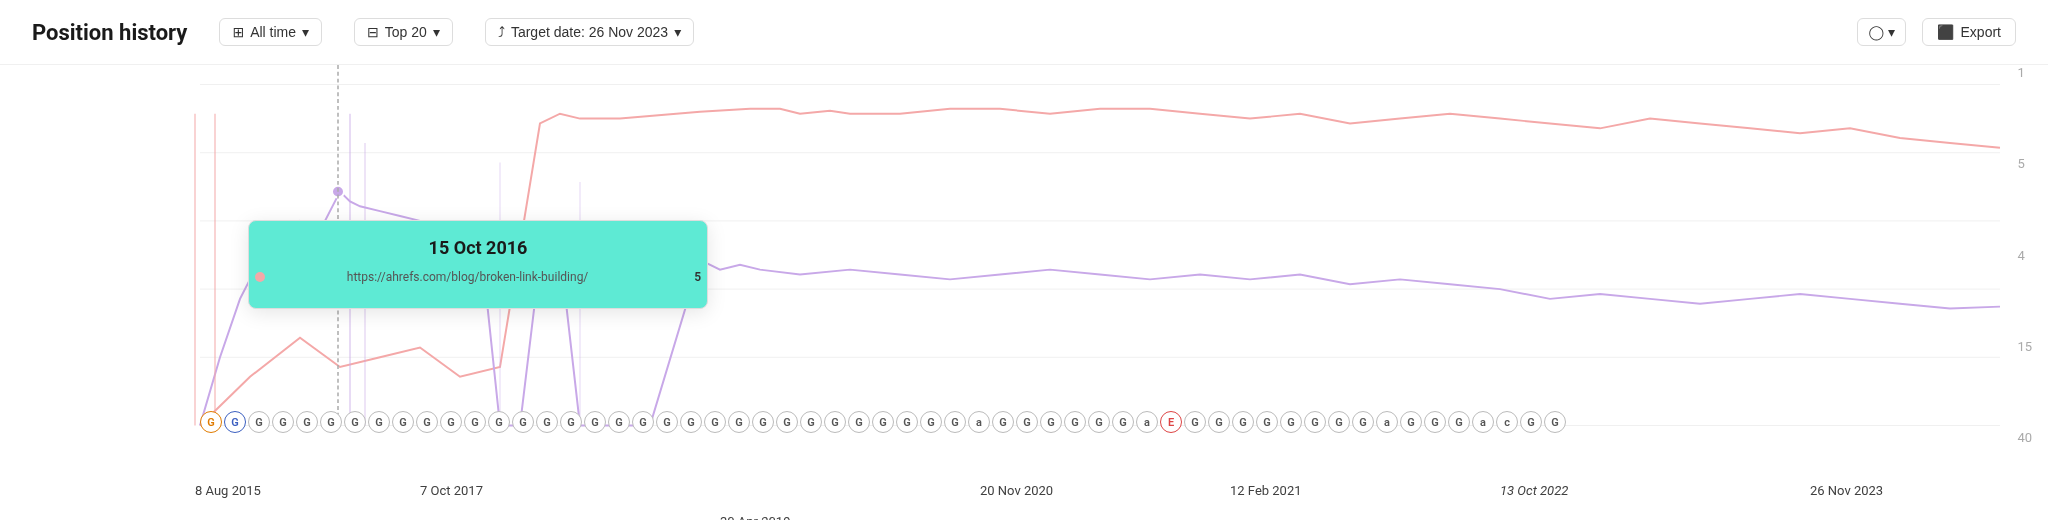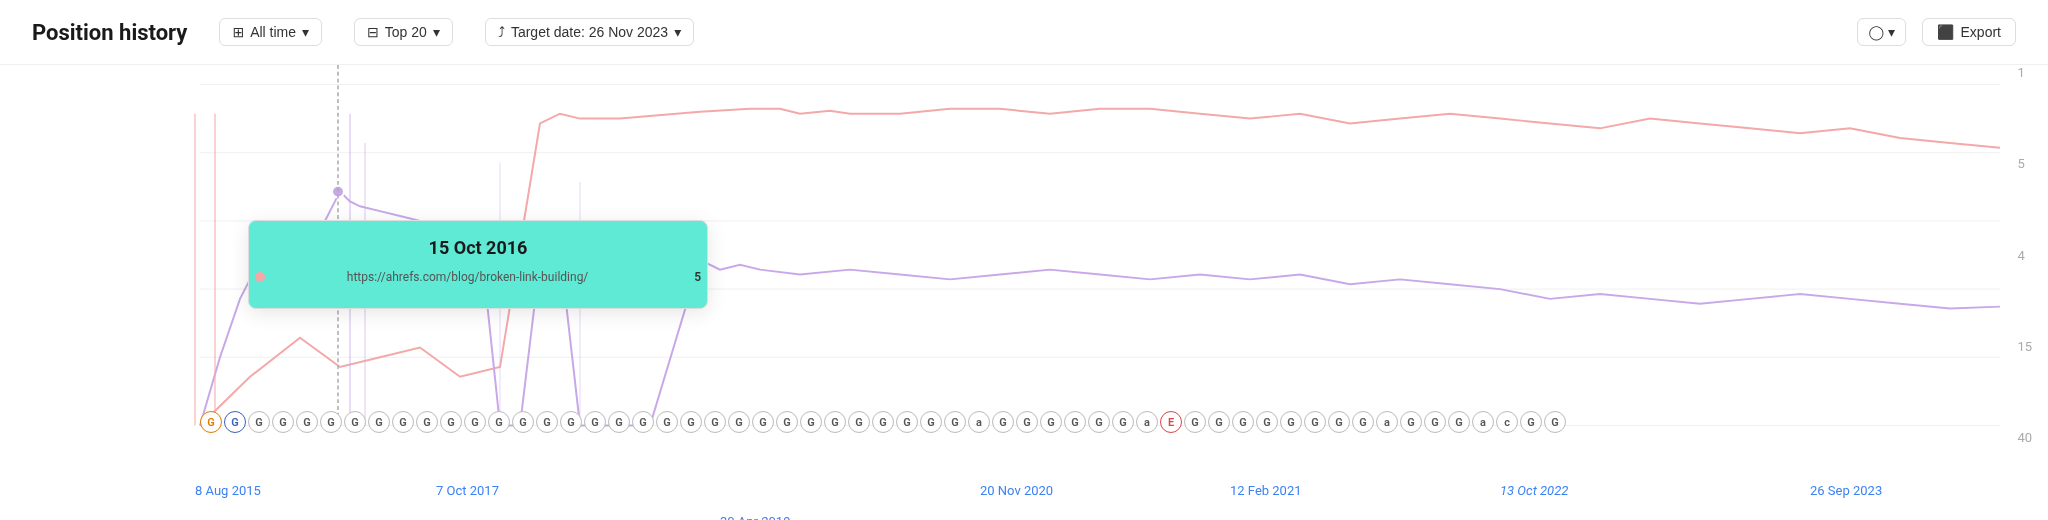--- a/index.html
+++ b/index.html
@@ -103,21 +103,21 @@
       bottom: 8px;
       left: 0;
       right: 0;
       display: flex;
       padding: 0 0 0 200px;
     }
 
     .x-label {
       position: absolute;
       font-size: 13px;
-      color: #3b82f6;
+      color: #404040;
       white-space: nowrap;
     }
 
     
     .tooltip {
       position: absolute;
       top: 155px;
       left: 248px;
       background: #5eead4;
       border: 1px solid #ddd;
@@ -372,26 +372,26 @@
     <div class="tooltip-date">15 Oct 2016</div>
     <div class="tooltip-row">
       <div class="tooltip-dot" style="background:#f4a8a8;"></div>
       <span class="tooltip-url">https://ahrefs.com/blog/broken-link-building/</span>
       <span class="tooltip-val">5</span>
     </div>
   </div>
 
   <div class="x-label-area" style="bottom:12px; position:absolute; width:100%;">
     <span class="x-label" style="left:195px;">8 Aug 2015</span>
-    <span class="x-label" style="left:436px;">7 Oct 2017</span>
+    <span class="x-label" style="left:420px;">7 Oct 2017</span>
     <span class="x-label" style="left:720px;margin-top:31px;">30 Apr 2019</span>
     <span class="x-label" style="left:980px;">20 Nov 2020</span>
     <span class="x-label" style="left:1230px;">12 Feb 2021</span>
     <span class="x-label" style="left:1500px;font-style:italic;">13 Oct 2022</span>
-    <span class="x-label" style="left:1810px;">26 Sep 2023</span>
+    <span class="x-label" style="left:1810px;">26 Nov 2023</span>
   </div>
 
   <div class="g-icons-row" id="g-icons-container">
   <span class="g-icon orange">G</span>
       <span class="g-icon blue">G</span>
       <span class="g-icon">G</span>
       <span class="g-icon">G</span>
       <span class="g-icon">G</span>
       <span class="g-icon">G</span>
       <span class="g-icon">G</span>

